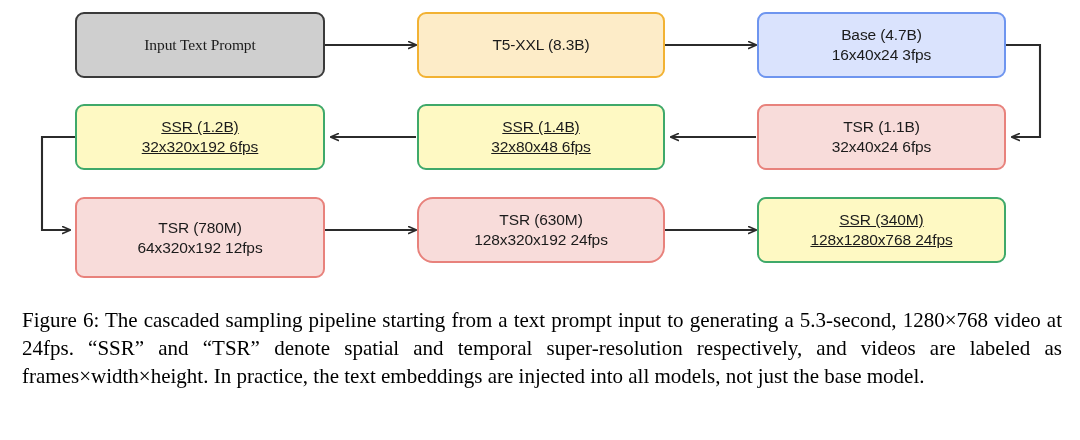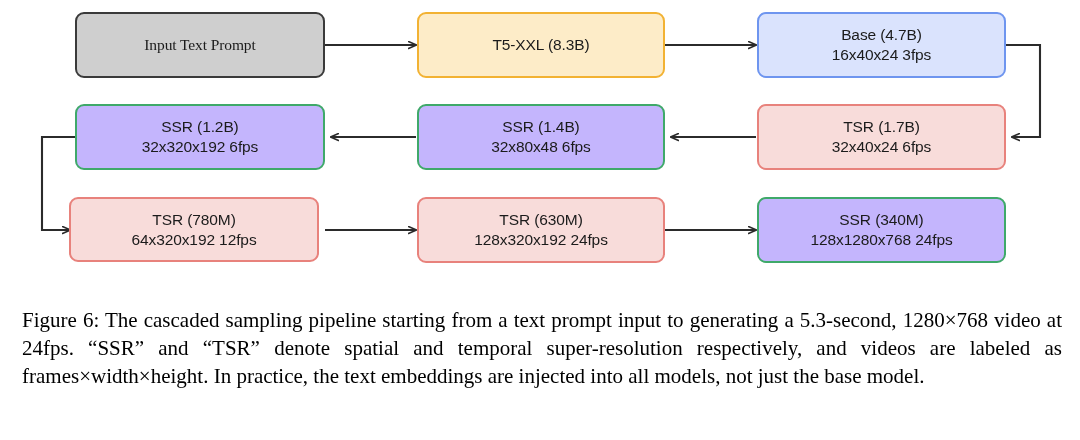--- a/index.html
+++ b/index.html
@@ -39,21 +39,21 @@
     line-height: 1.28;
     color: #1b1b1b;
     letter-spacing: -0.1px;
   }
   .node .l2 { display: block; }
 
   .n-gray   { background: #cfcfcf; border-color: #3a3a3a; font-family: Liberation Serif, serif; }
   .n-yellow { background: #fdecc8; border-color: #f2b233; }
   .n-blue   { background: #dae3fd; border-color: #6e95ef; }
   .n-red    { background: #f8dcda; border-color: #e8827c; }
-  .n-green  { background: #c4b5fd; border-color: #3fa96a; }
+  .n-green  { background: #fef9c3; border-color: #3fa96a; text-decoration: underline; }
 
   svg.edges {
     position: absolute;
     left: 0; top: 0;
     width: 1080px;
     height: 290px;
     overflow: visible;
     pointer-events: none;
   }
 
@@ -99,40 +99,40 @@
   <div class="node n-yellow" style="left:417px; top:12px; width:248px; height:66px;">
     <span>T5-XXL (8.3B)</span>
   </div>
 
   <div class="node n-blue" style="left:757px; top:12px; width:249px; height:66px;">
     <span>Base (4.7B)</span>
     <span class="l2">16x40x24 3fps</span>
   </div>
 
   <div class="node n-red" style="left:757px; top:104px; width:249px; height:66px;">
-    <span>TSR (1.7B)</span>
+    <span>TSR (1.1B)</span>
     <span class="l2">32x40x24 6fps</span>
   </div>
 
   <div class="node n-green" style="left:417px; top:104px; width:248px; height:66px;">
     <span>SSR (1.4B)</span>
     <span class="l2">32x80x48 6fps</span>
   </div>
 
   <div class="node n-green" style="left:75px; top:104px; width:250px; height:66px;">
     <span>SSR (1.2B)</span>
     <span class="l2">32x320x192 6fps</span>
   </div>
 
-  <div class="node n-red" style="left:69px; top:197px; width:250px; height:65px;">
+  <div class="node n-red" style="left:75px; top:197px; width:250px; height:81px;">
     <span>TSR (780M)</span>
     <span class="l2">64x320x192 12fps</span>
   </div>
 
-  <div class="node n-red" style="left:417px; top:197px; width:248px; height:66px;">
+  <div class="node n-red" style="left:417px; top:197px; width:248px; height:66px;border-radius:16px;">
     <span>TSR (630M)</span>
     <span class="l2">128x320x192 24fps</span>
   </div>
 
   <div class="node n-green" style="left:757px; top:197px; width:249px; height:66px;align-items:center;">
     <span>SSR (340M)</span>
     <span class="l2">128x1280x768 24fps</span>
   </div>
 
 </div>

